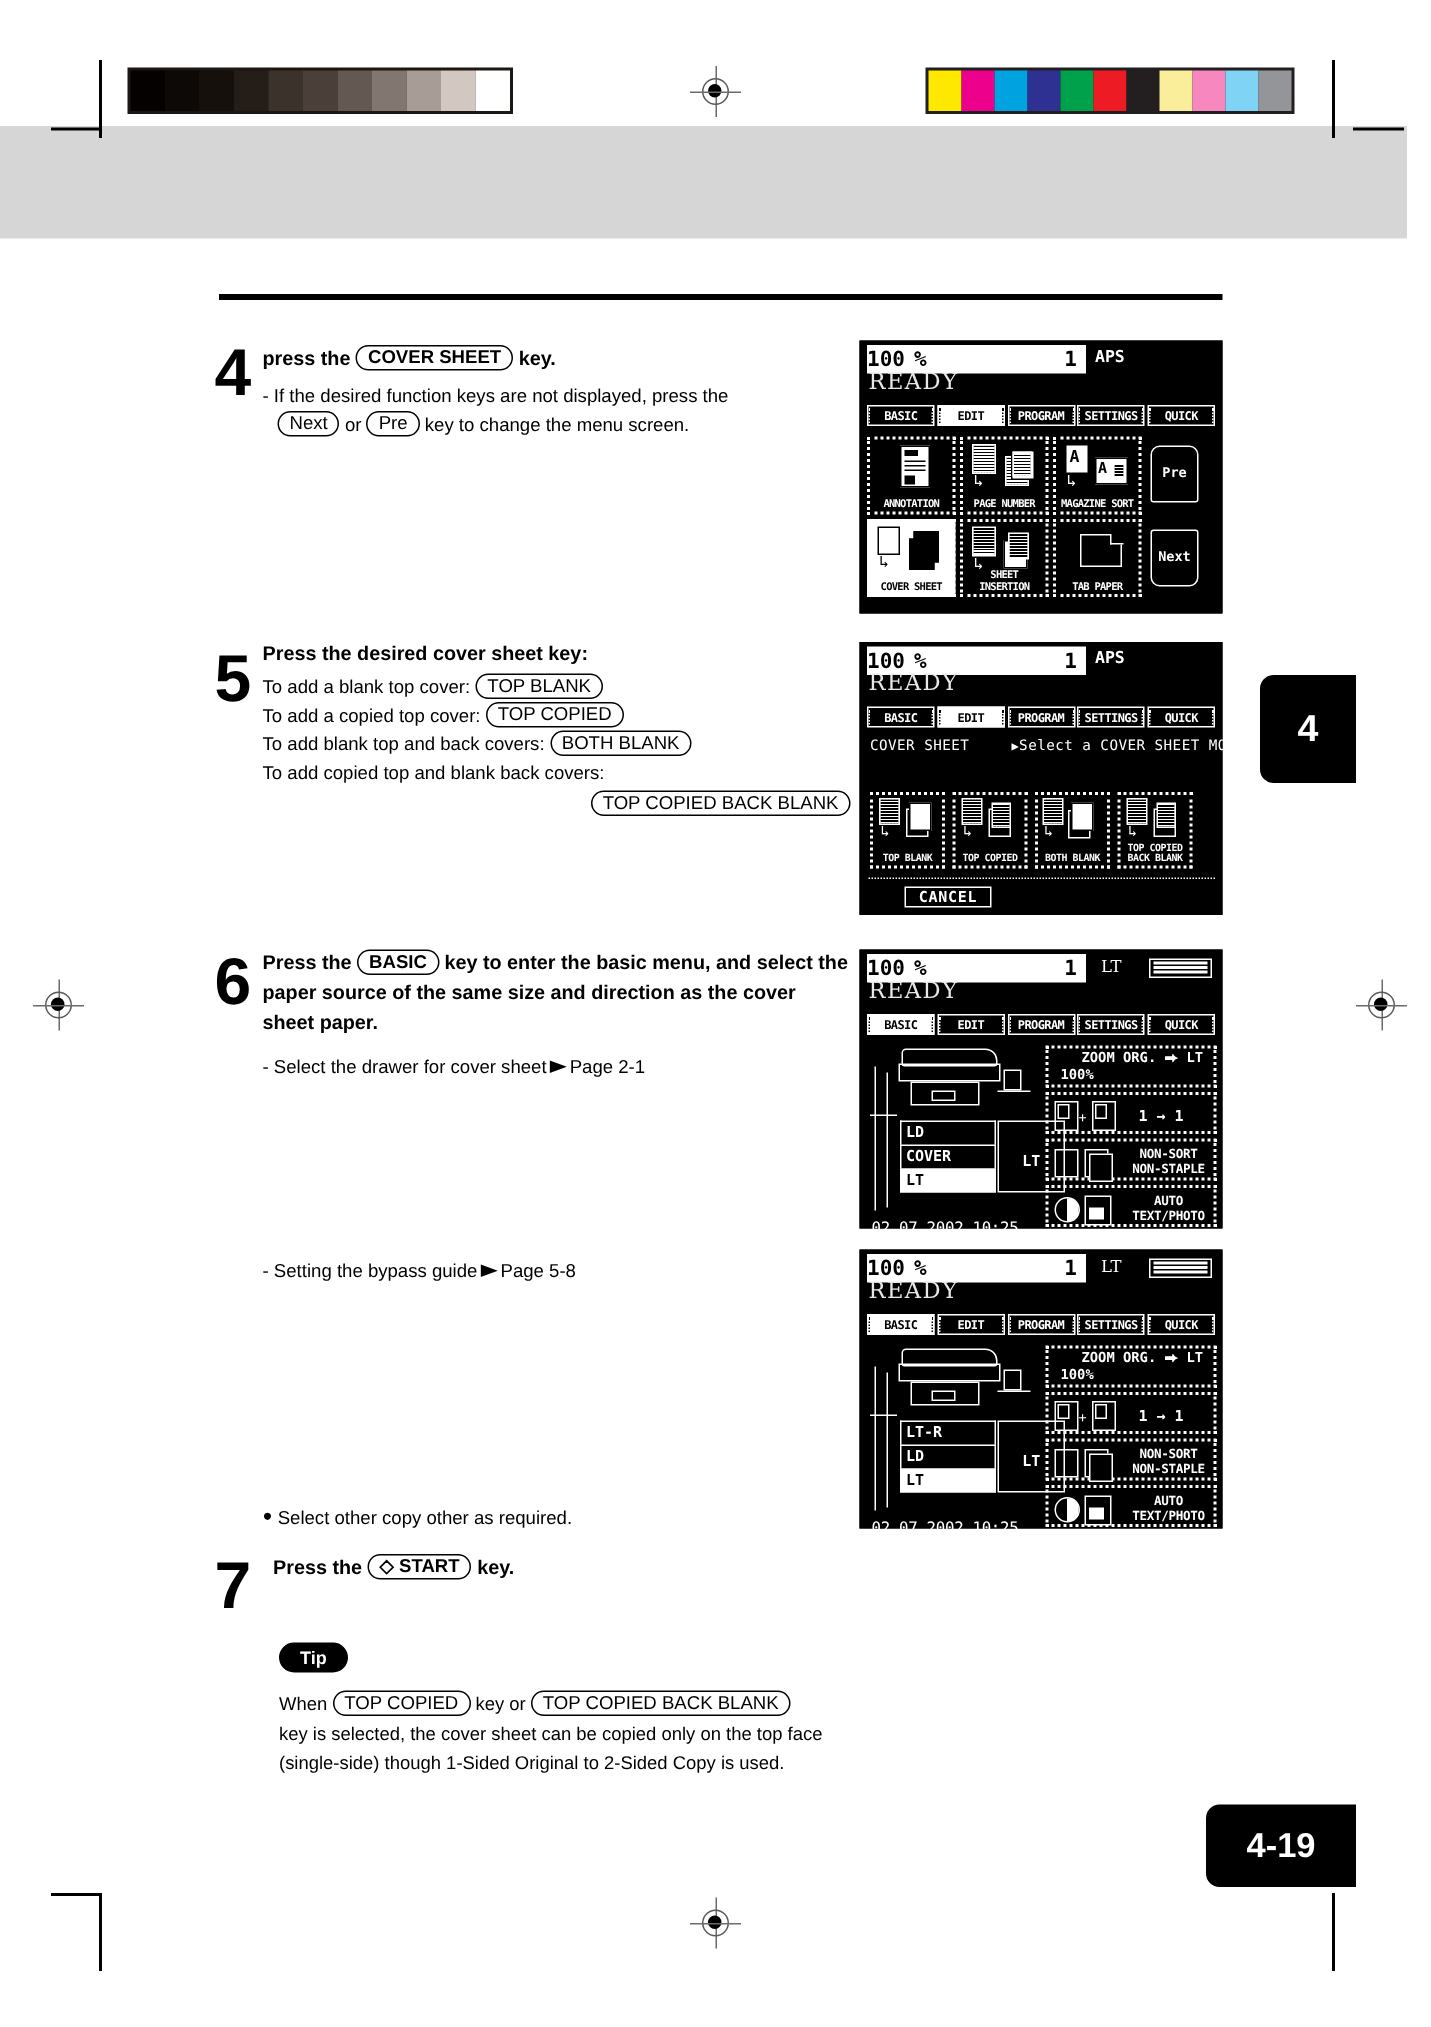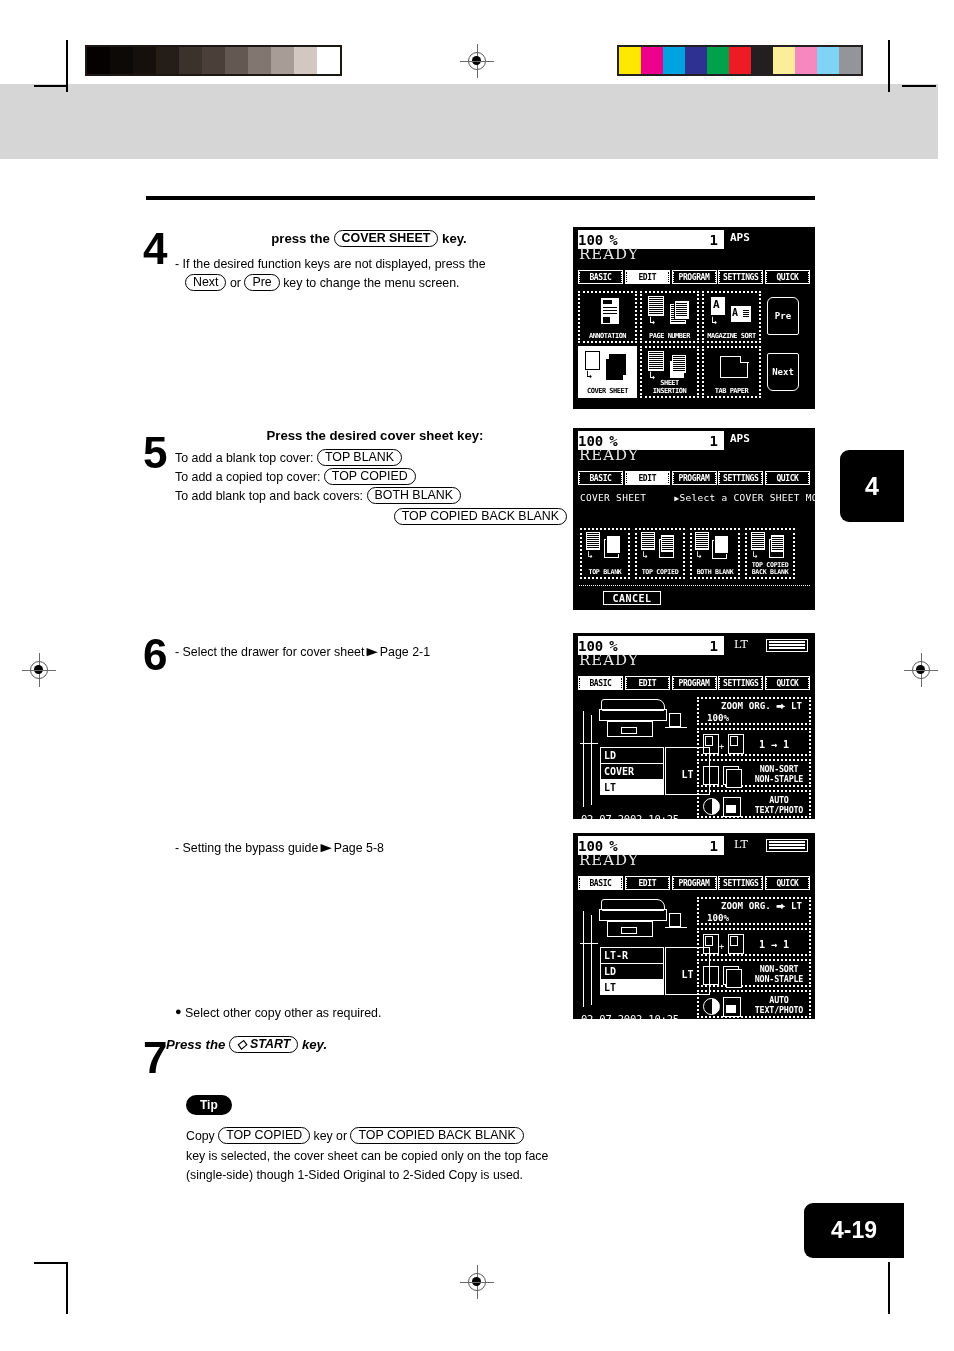--- a/index.html
+++ b/index.html
@@ -21,21 +21,21 @@
   .regmark::before,.regmark::after{content:"";position:absolute;background:#6b6b6b;}
   .regmark::before{left:50%;top:0;width:1px;height:100%;margin-left:-0.5px;}
   .regmark::after{top:50%;left:0;height:1px;width:100%;margin-top:-0.5px;}
   .regmark u{position:absolute;left:8px;top:8px;width:16px;height:16px;border:1.5px solid #5a5a5a;border-radius:50%;}
   .regmark u::after{content:"";position:absolute;left:2.5px;top:2.5px;width:9px;height:9px;border-radius:50%;background:#000;}
 
   
   .rule{position:absolute;left:146px;top:196px;width:669px;height:4px;background:#000;}
   .step-num{position:absolute;font-weight:bold;color:#000;font-family:"Liberation Sans",sans-serif;}
   .step-body{position:absolute;}
-  .hdr{font-weight:bold;font-size:13.2px;line-height:20px;color:#000;text-align:center;}
+  .hdr{font-weight:bold;font-size:13.2px;line-height:20px;color:#000;}
   .sub{font-size:12.4px;line-height:19px;color:#000;}
 
   .keycap{display:inline-block;border:1.3px solid #000;border-radius:10px;padding:0px 7px;
           font-weight:bold;font-size:12.4px;line-height:15px;white-space:nowrap;vertical-align:1px;}
   .keycap.thin{font-weight:normal;}
   .arrowglyph{display:inline-block;transform:scaleX(1.35);font-size:11px;vertical-align:1px;}
   .bullet-dot{font-size:11px;vertical-align:2px;}
 
   
   .tip-pill{position:absolute;background:#000;color:#fff;border-radius:11px;
@@ -316,20 +316,23 @@
     <span class="keycap thin">TOP BLANK</span>
   </div>
   <div class="sub">
     <span>To add a copied top cover:</span>
     <span class="keycap thin">TOP COPIED</span>
   </div>
   <div class="sub">
     <span>To add blank top and back covers:</span>
     <span class="keycap thin">BOTH BLANK</span>
   </div>
+  <div class="sub">
+    <span>To add copied top and blank back covers:</span>
+  </div>
   <div class="sub" style="text-align:right;padding-right:8px;margin-top:2px;">
     <span class="keycap thin">TOP COPIED BACK BLANK</span>
   </div>
 </div>
 
 <div class="lcd" style="left:573px;top:428px;width:242px;height:182px;">
   <div class="lcd-top">
     <div class="lcd-zoom">
       <span>100</span>
       <span class="pc">%</span>
@@ -404,20 +407,25 @@
       </div>
     </div>
 
     <div class="cs-sep"></div>
     <div class="cancel">CANCEL</div>
   </div>
 </div>
 
 <div class="step-num" style="left:143px;top:630px;font-size:44px;">6</div>
 <div class="step-body" style="left:175px;top:632px;width:392px;">
+  <div class="hdr">
+    <span>Press the</span>
+    <span class="keycap">BASIC</span>
+    <span>key to enter the basic menu, and select the paper source of the same size and direction as the cover sheet paper.</span>
+  </div>
   <div class="sub" style="margin-top:10px;">
     <span>-  Select the drawer for cover sheet</span>
     <span class="arrowglyph">▶</span>
     <span>Page 2-1</span>
   </div>
 </div>
 
 <div class="lcd" style="left:573px;top:633px;width:242px;height:186px;">
   <div class="lcd-top">
     <div class="lcd-zoom">
@@ -615,33 +623,33 @@
     </div>
   </div>
 </div>
 
 <div class="sub" style="position:absolute;left:175px;top:1002px;">
   <span class="bullet-dot">●</span>
   <span>Select other copy other as required.</span>
 </div>
 
 <div class="step-num" style="left:143px;top:1033px;font-size:44px;">7</div>
-<div class="hdr" style="position:absolute;left:166px;top:1035px;font-style:italic;">
+<div class="hdr" style="position:absolute;left:182px;top:1035px;">
   <span>Press the</span>
   <span class="keycap">
     <span>◇</span>
     <span>START</span>
   </span>
   <span>key.</span>
 </div>
 
 <div class="tip-pill" style="left:186px;top:1095px;">Tip</div>
 <div class="tip-text" style="left:186px;top:1127px;width:392px;">
   <div>
-    <span>Copy</span>
+    <span>When</span>
     <span class="keycap thin">TOP COPIED</span>
     <span>key or</span>
     <span class="keycap thin">TOP COPIED BACK BLANK</span>
   </div>
   <div>key  is selected, the cover sheet can be copied only on the top face (single-side) though 1-Sided Original to 2-Sided Copy is used.</div>
 </div>
 
 <div class="chapter-tab" style="left:840px;top:450px;width:64px;height:72px;font-size:25px;">
   <span>4</span>
 </div>

